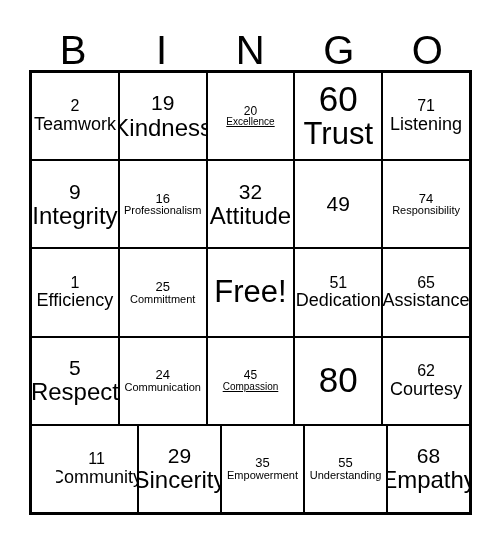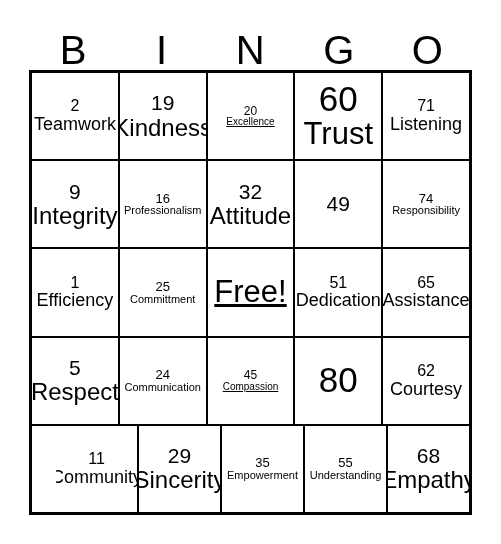--- a/index.html
+++ b/index.html
@@ -94,21 +94,21 @@
   .t-md .cell-num  { font-size: 16px; }
   .t-md .cell-word { font-size: 18px; text-align: center; }
 
   .t-sm .cell-num  { font-size: 12px; }
   .t-sm .cell-word { font-size: 10px; text-decoration: underline; }
 
   .t-xs .cell-num  { font-size: 13px; }
   .t-xs .cell-word { font-size: 11px; }
 
   
-  .cell.free .cell-word { font-size: 31px; text-decoration: underline; }
+  .cell.free .cell-word { font-size: 31px; }
 </style>
 </head>
 <body>
 
 <div id="card">
 
   <div id="header">
     <div class="header-cell">B</div>
     <div class="header-cell">I</div>
     <div class="header-cell">N</div>

